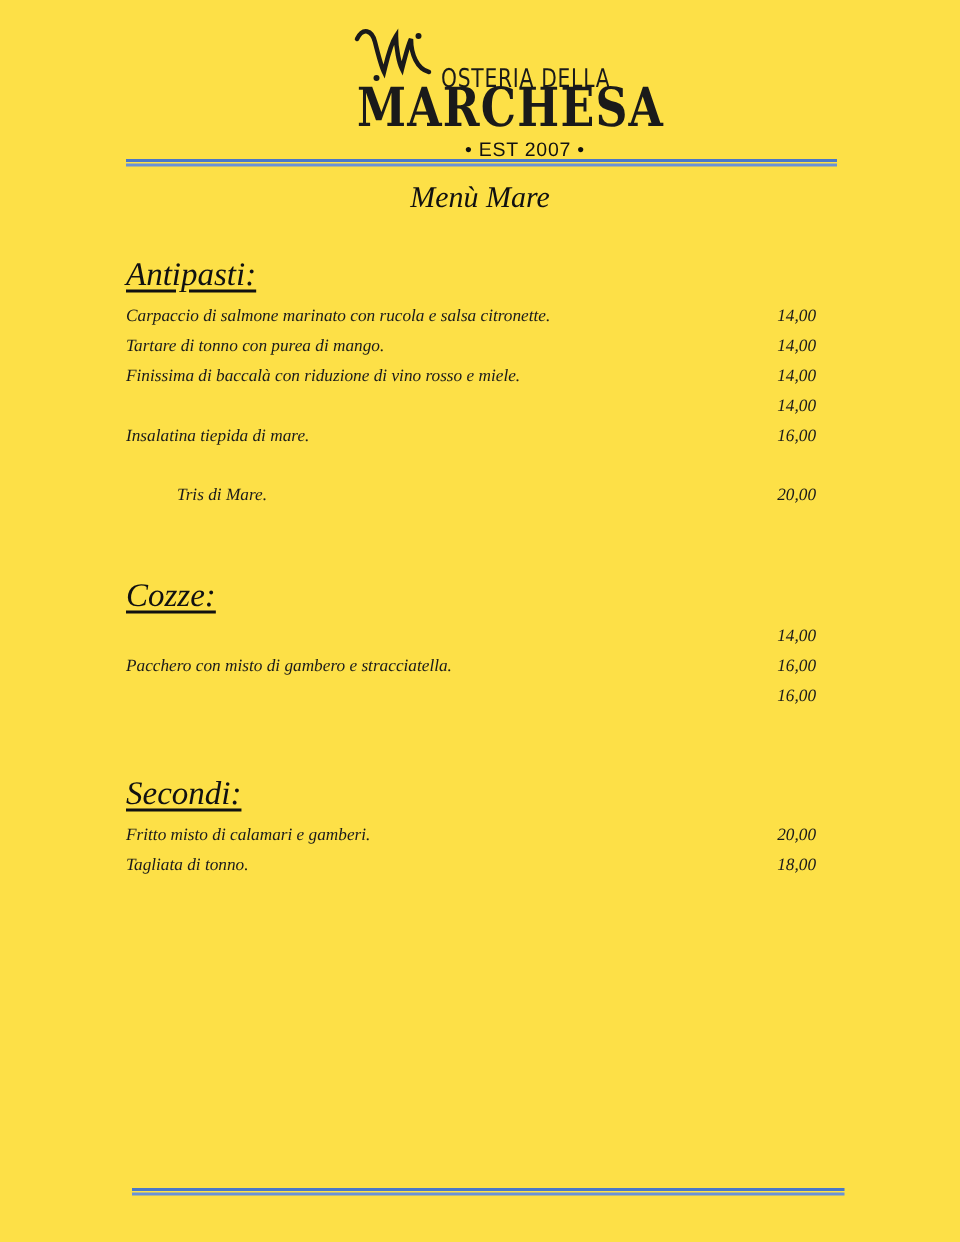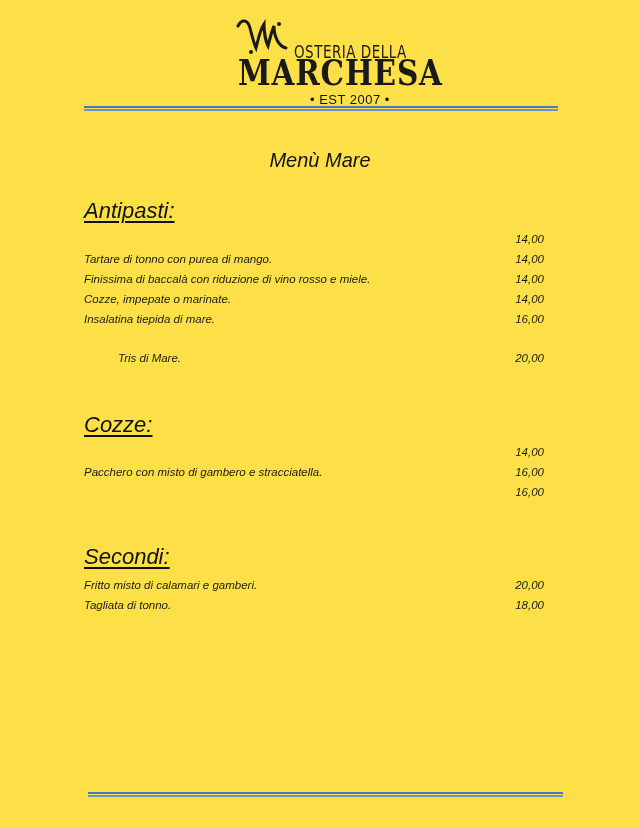--- a/index.html
+++ b/index.html
@@ -15,21 +15,21 @@
 
     
     .rule { position: absolute; height: 5px; }
     .rule::before, .rule::after { content: ""; position: absolute; left: 0; right: 0; height: 2px; background: #4a78c8; }
     .rule::before { top: 0; }
     .rule::after { top: 3px; background: #6a92d6; }
     .rule-top { left: 84px; width: 474px; top: 106px; }
     .rule-bottom { left: 88px; width: 475px; top: 792px; }
 
     
-    .script { font-family: Liberation Sans, sans-serif; font-style: italic; margin-top: 28px; }
+    .script { font-family: Liberation Serif, serif; font-style: italic; }
 
     .menu-title { position: absolute; left: 0; width: 640px; top: 121px; text-align: center; font-size: 20px; color: #111; }
 
     .section-title { position: absolute; left: 84px; font-size: 22px; color: #111; text-decoration: underline; text-decoration-thickness: 1.5px; text-underline-offset: 3px; }
 
     .row { position: absolute; left: 84px; width: 460px; height: 18px; font-size: 11.5px; color: #1a1a1a; white-space: nowrap; }
     .row .name { position: absolute; left: 0; top: 0; }
     .row .price { position: absolute; right: 0; top: 0; text-align: right; }
     .row.indent .name { left: 34px; text-align: center; }
   </style>
@@ -49,32 +49,32 @@
     <div class="logo-est">• EST 2007 •</div>
   </div>
 
   <div class="rule rule-top"></div>
 
   <div class="menu-title script">Menù Mare</div>
 
   <div class="section-title script" style="top:170px;">Antipasti:</div>
 
   <div class="row script" style="top:205px;">
+    <span class="name">Carpaccio di salmone marinato con rucola e salsa citronette.</span>
     <span class="price">14,00</span>
   </div>
   <div class="row script" style="top:225px;">
     <span class="name">Tartare di tonno con purea di mango.</span>
     <span class="price">14,00</span>
   </div>
   <div class="row script" style="top:245px;">
     <span class="name">Finissima di baccalà con riduzione di vino rosso e miele.</span>
     <span class="price">14,00</span>
   </div>
   <div class="row script" style="top:265px;">
-    <span class="name">Cozze, impepate o marinate.</span>
     <span class="price">14,00</span>
   </div>
   <div class="row script" style="top:285px;">
     <span class="name">Insalatina tiepida di mare.</span>
     <span class="price">16,00</span>
   </div>
   <div class="row script indent" style="top:324px;">
     <span class="name">Tris di Mare.</span>
     <span class="price">20,00</span>
   </div>

